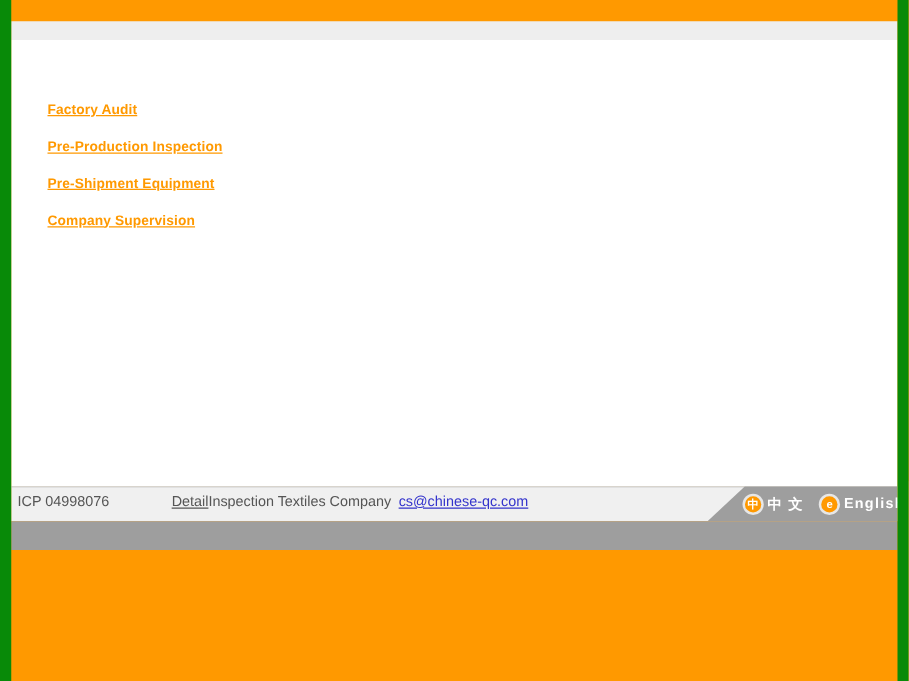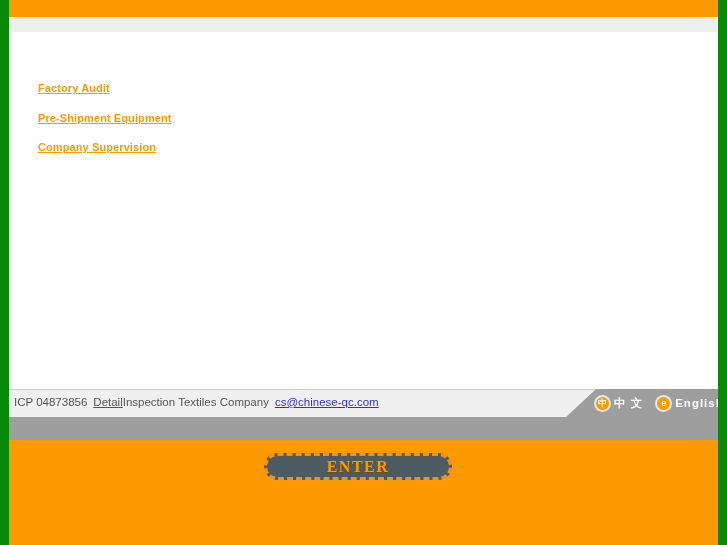--- a/index.html
+++ b/index.html
@@ -94,20 +94,21 @@
     top: 6px;
     font-size: 11.5px;
     color: #555555;
     white-space: nowrap;
   }
   .footer-text .sep { display: inline-block; width: 6px; }
   .footer-link {
     color: #555555;
     text-decoration: underline;
     cursor: pointer;
+    margin-left: 44px;
   }
   .footer-mail {
     color: #3333cc;
     text-decoration: underline;
     cursor: pointer;
   }
 
   
   .lang-panel {
     position: absolute;
@@ -202,45 +203,43 @@
   <div class="rail rail-left"></div>
   <div class="rail rail-right"></div>
 
   <div class="top-band"></div>
   <div class="sub-band"></div>
 
   <div class="content-panel">
 
     <div class="link-col link-col-left">
       <a class="nav-link">Factory Audit</a>
+      <a class="nav-link">Pre-Production Inspection</a>
       <a class="nav-link">Pre-Shipment Equipment</a>
       <a class="nav-link">Company Supervision</a>
     </div>
 
 
   </div>
 
   <div class="footer-strip">
     <div class="footer-text">
-      <span>ICP 04873856</span><span class="sep"></span><a class="footer-link">Detail</a><span>Inspection Textiles Company</span><span class="sep"></span><a class="footer-mail">cs@chinese-qc.com</a>
+      <span>ICP 04998076</span><span class="sep"></span><a class="footer-link">Detail</a><span>Inspection Textiles Company</span><span class="sep"></span><a class="footer-mail">cs@chinese-qc.com</a>
     </div>
   </div>
 
   <div class="lang-panel"></div>
 
   <div class="lang-items">
     <div class="lang-btn">
       <span class="lang-glyph">中</span>
       <span class="lang-label">中 文</span>
     </div>
     <div class="lang-btn">
       <span class="lang-glyph">e</span>
       <span class="lang-label">English</span>
     </div>
   </div>
 
   <div class="gray-band"></div>
 
-  <div class="enter-wrap">
-    <div class="enter-btn">ENTER</div>
-  </div>
 
 </div>
 
 </body></html>

